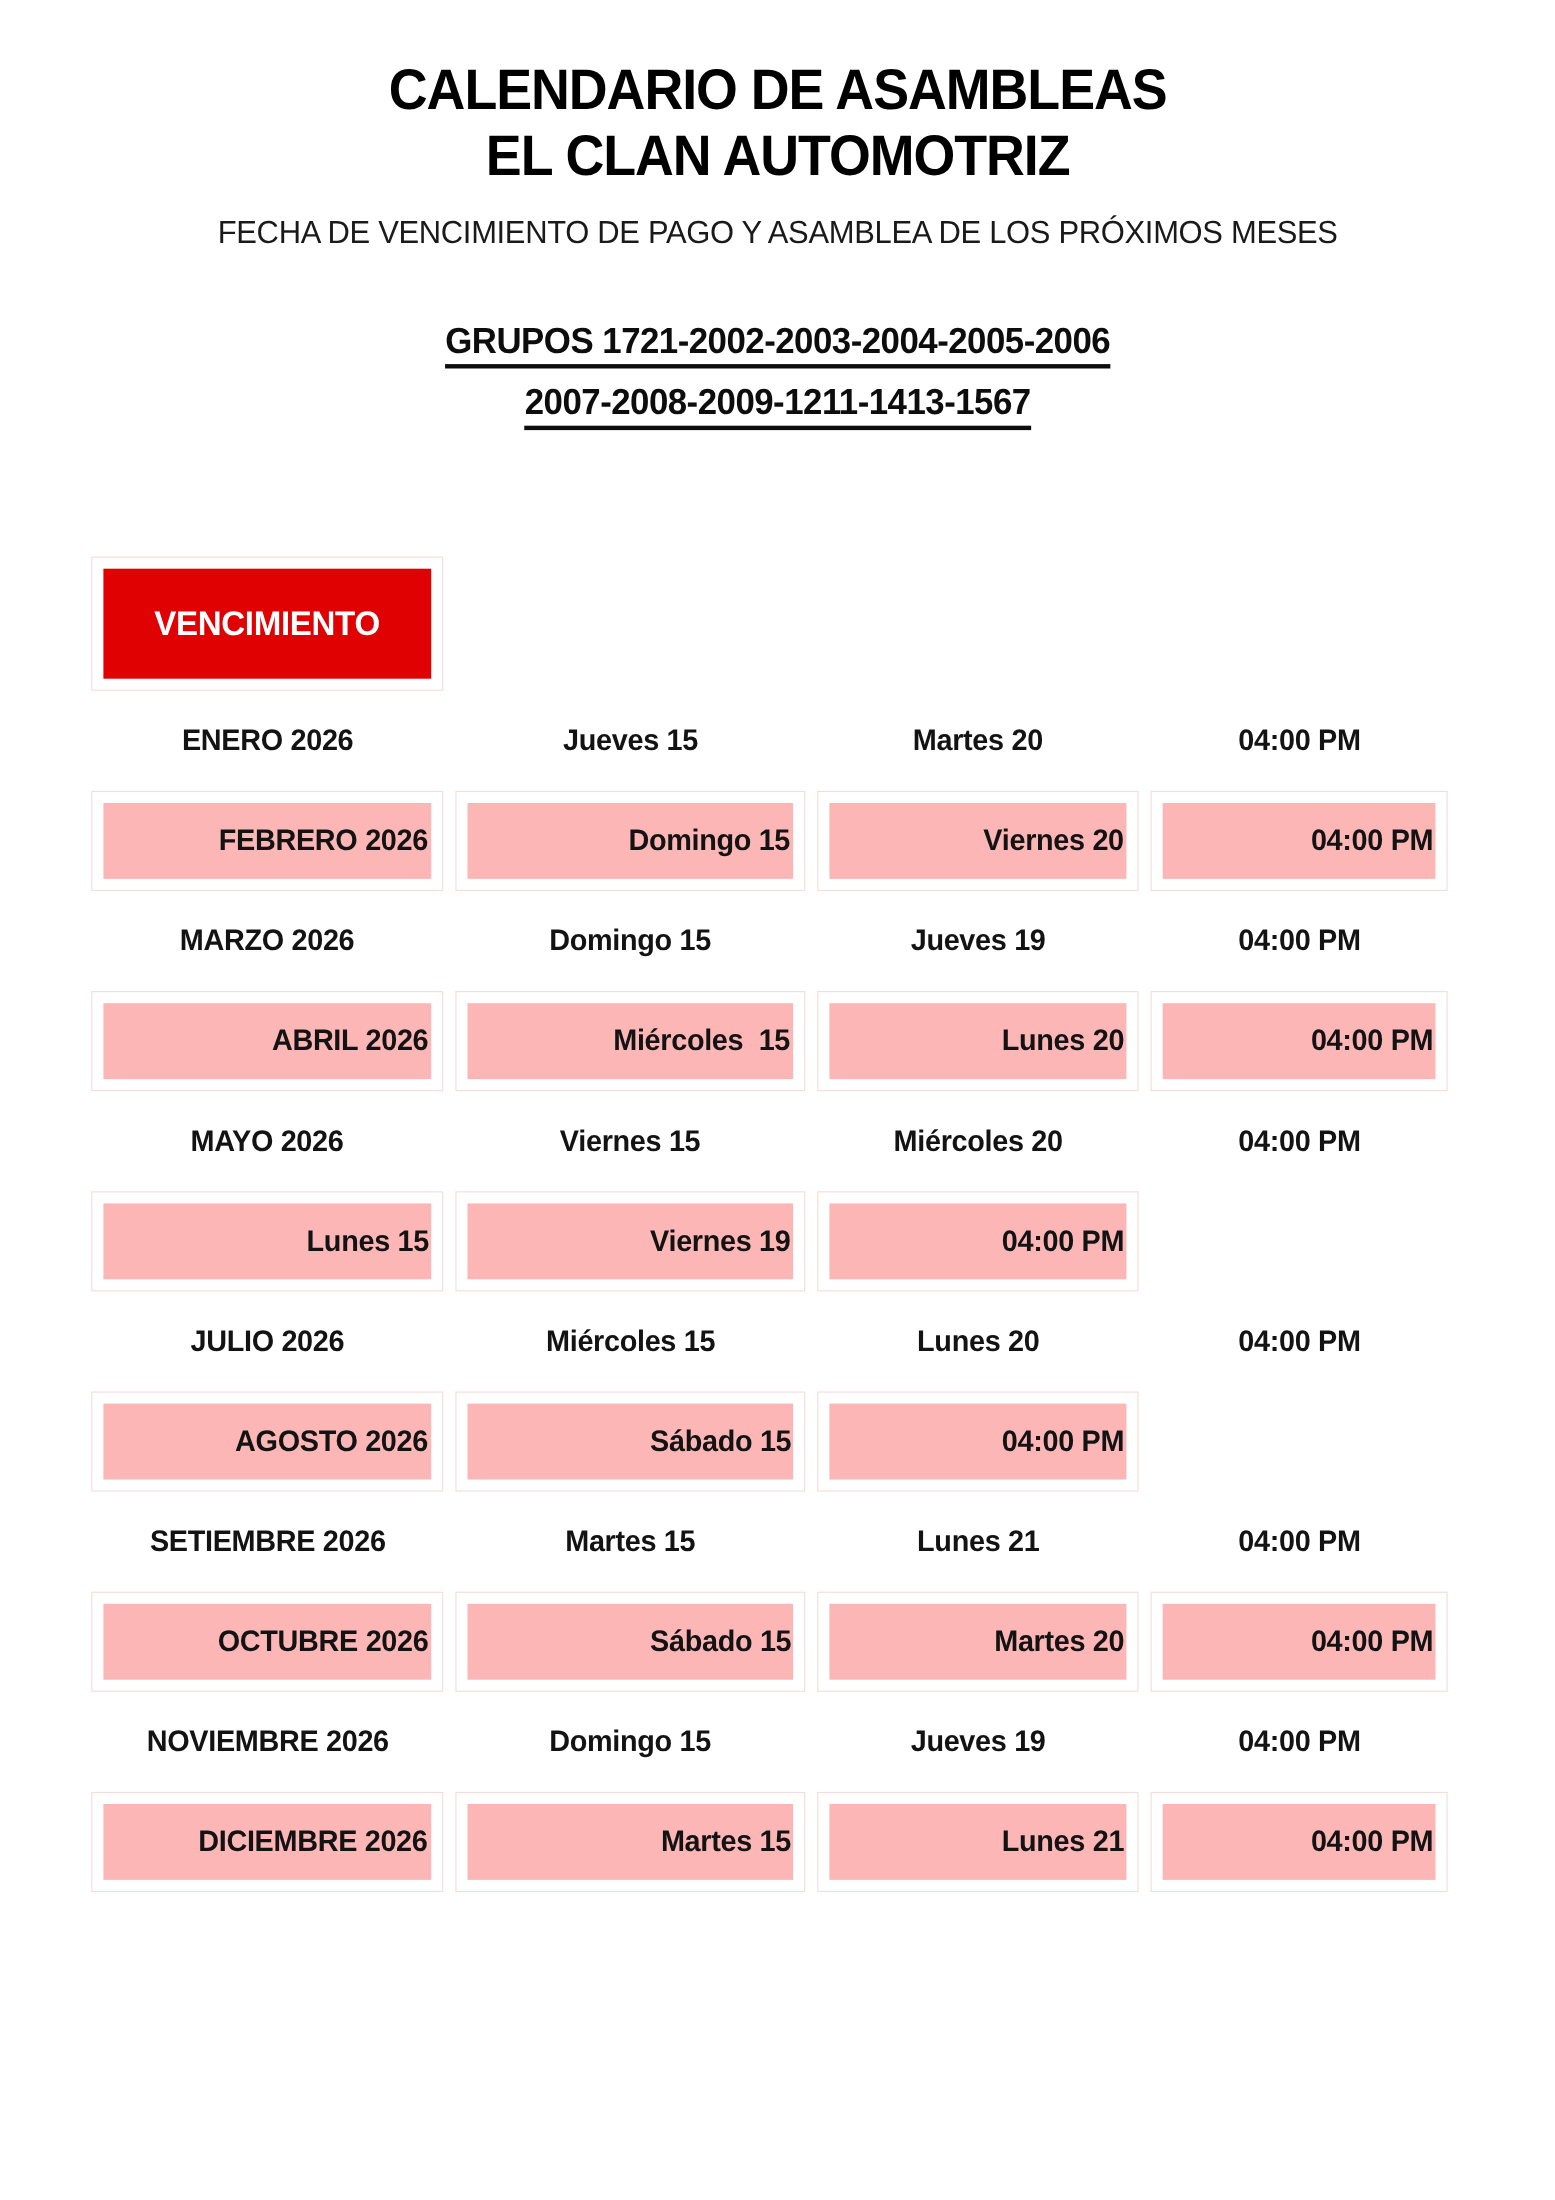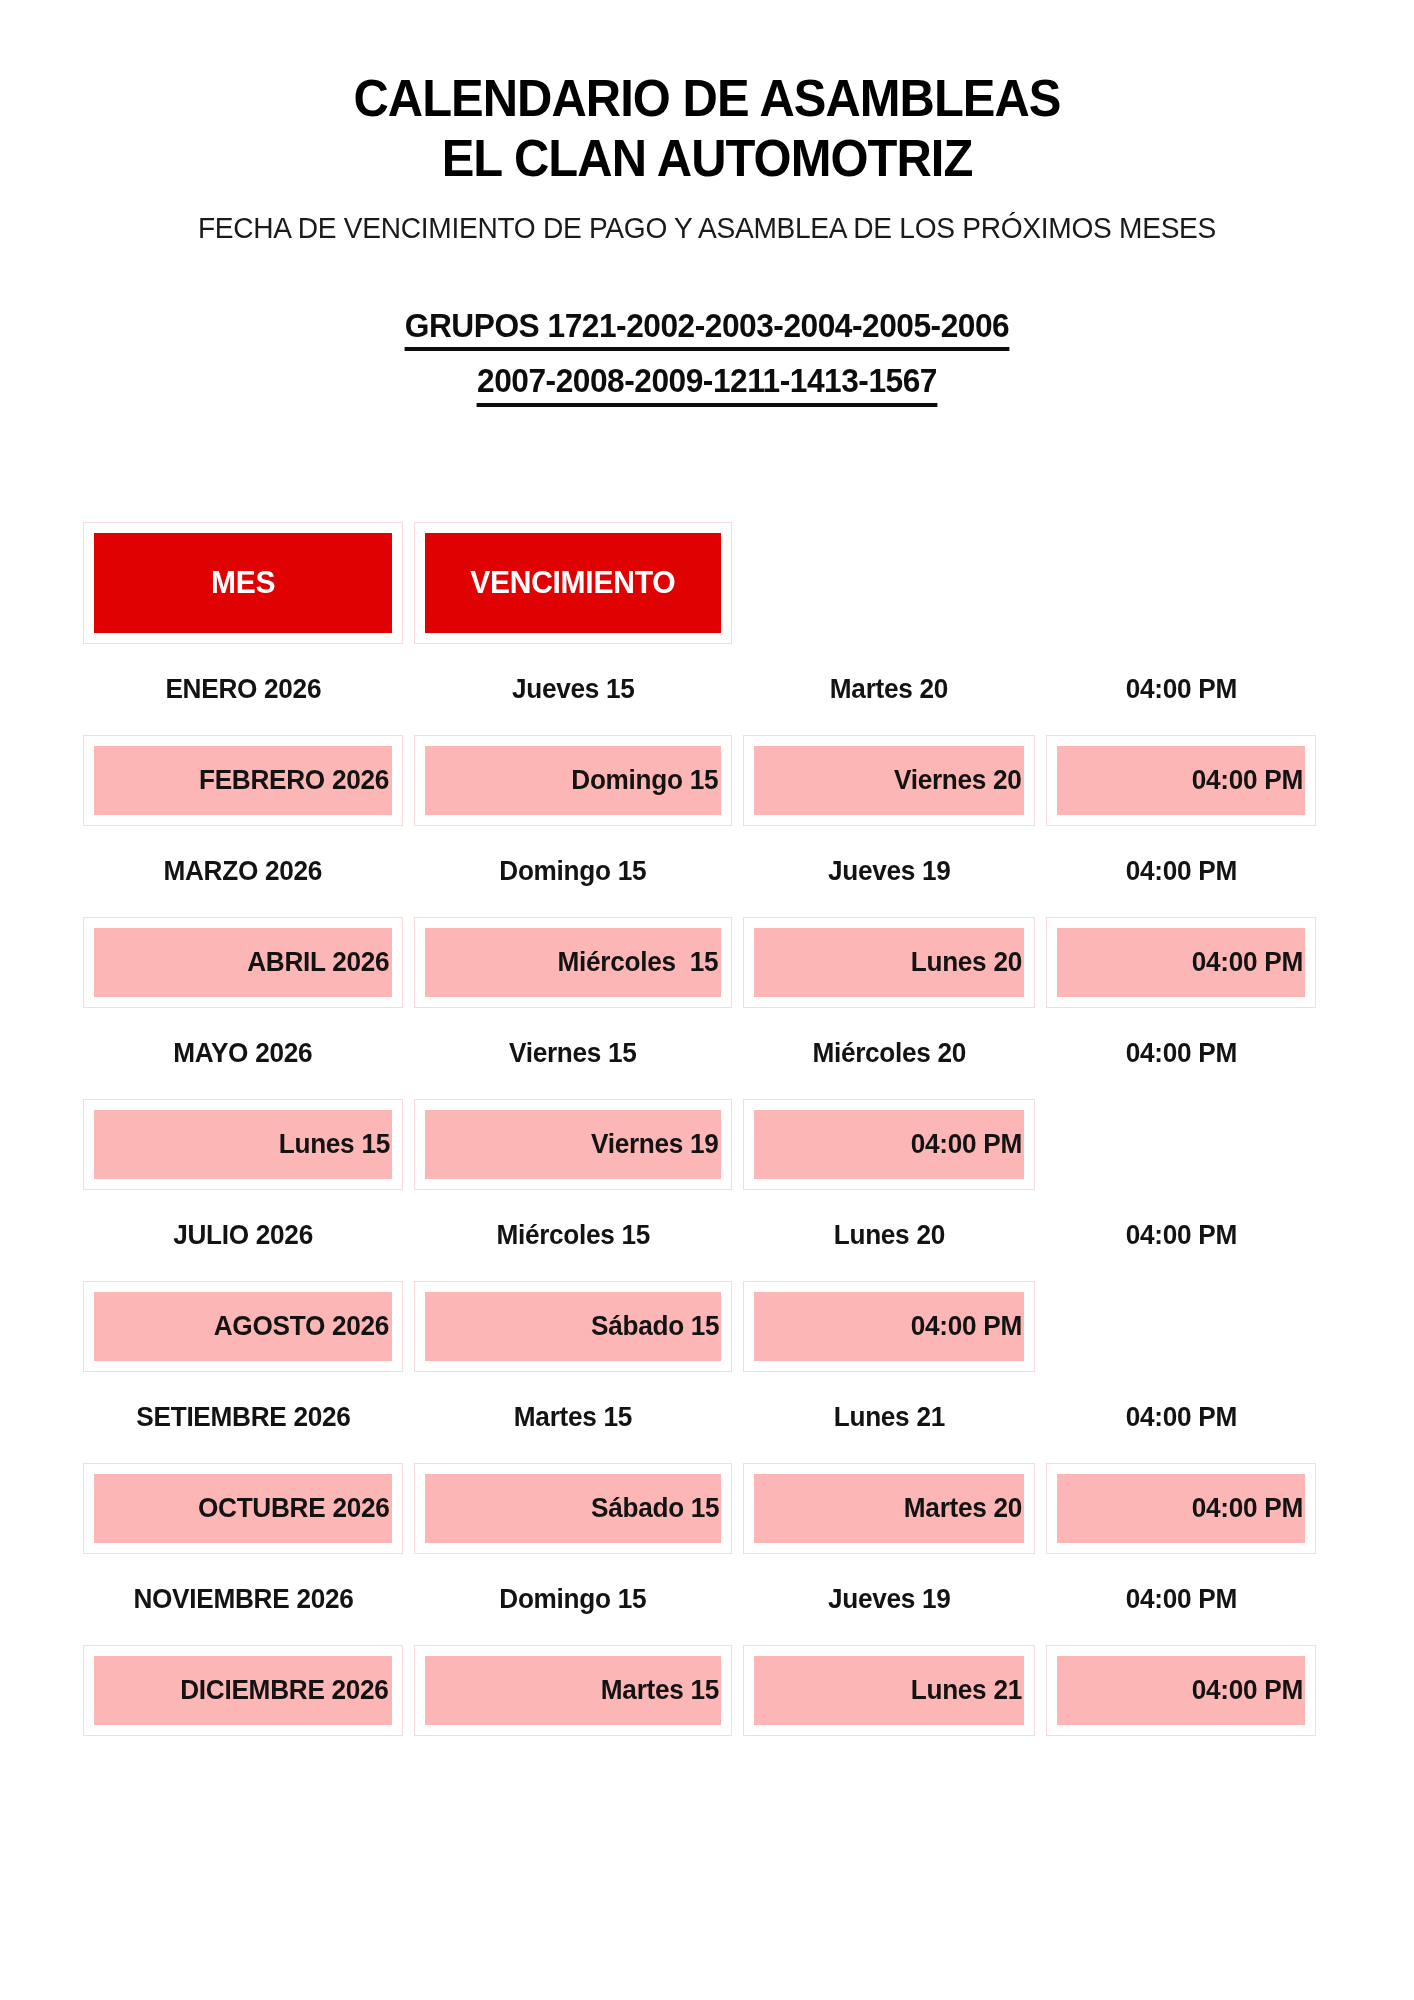--- a/index.html
+++ b/index.html
@@ -1,21 +1,21 @@
 <!DOCTYPE html>
 <html><head>
 <meta charset="utf-8">
 <style>
   html, body { margin: 0; padding: 0; background: #ffffff; }
   .page {
     position: relative;
     width: 1414px;
     height: 2000px;
     box-sizing: border-box;
-    padding-top: 68px;
+    padding-top: 52px;
     background: #ffffff;
     font-family: "Liberation Sans", "DejaVu Sans", sans-serif;
     color: #111111;
     overflow: hidden;
   }
 
   
   .doc-title {
     margin: 0;
     text-align: center;
@@ -131,25 +131,20 @@
   <div class="groups">
     <span class="gline-wrap"><span class="gline">GRUPOS 1721-2002-2003-2004-2005-2006</span></span>
     <span class="gline-wrap"><span class="gline">2007-2008-2009-1211-1413-1567</span></span>
   </div>
 
   <div class="schedule">
 
     <div class="row header">
       <div class="cell">
         <div class="redbox">
-          <span class="hdrtxt">MES</span>
-        </div>
-      </div>
-      <div class="cell">
-        <div class="redbox">
           <span class="hdrtxt">VENCIMIENTO</span>
         </div>
       </div>
     </div>
 
     <div class="row">
       <div class="cell">
           <span class="celltxt">ENERO 2026</span>
         </div>
       <div class="cell">

